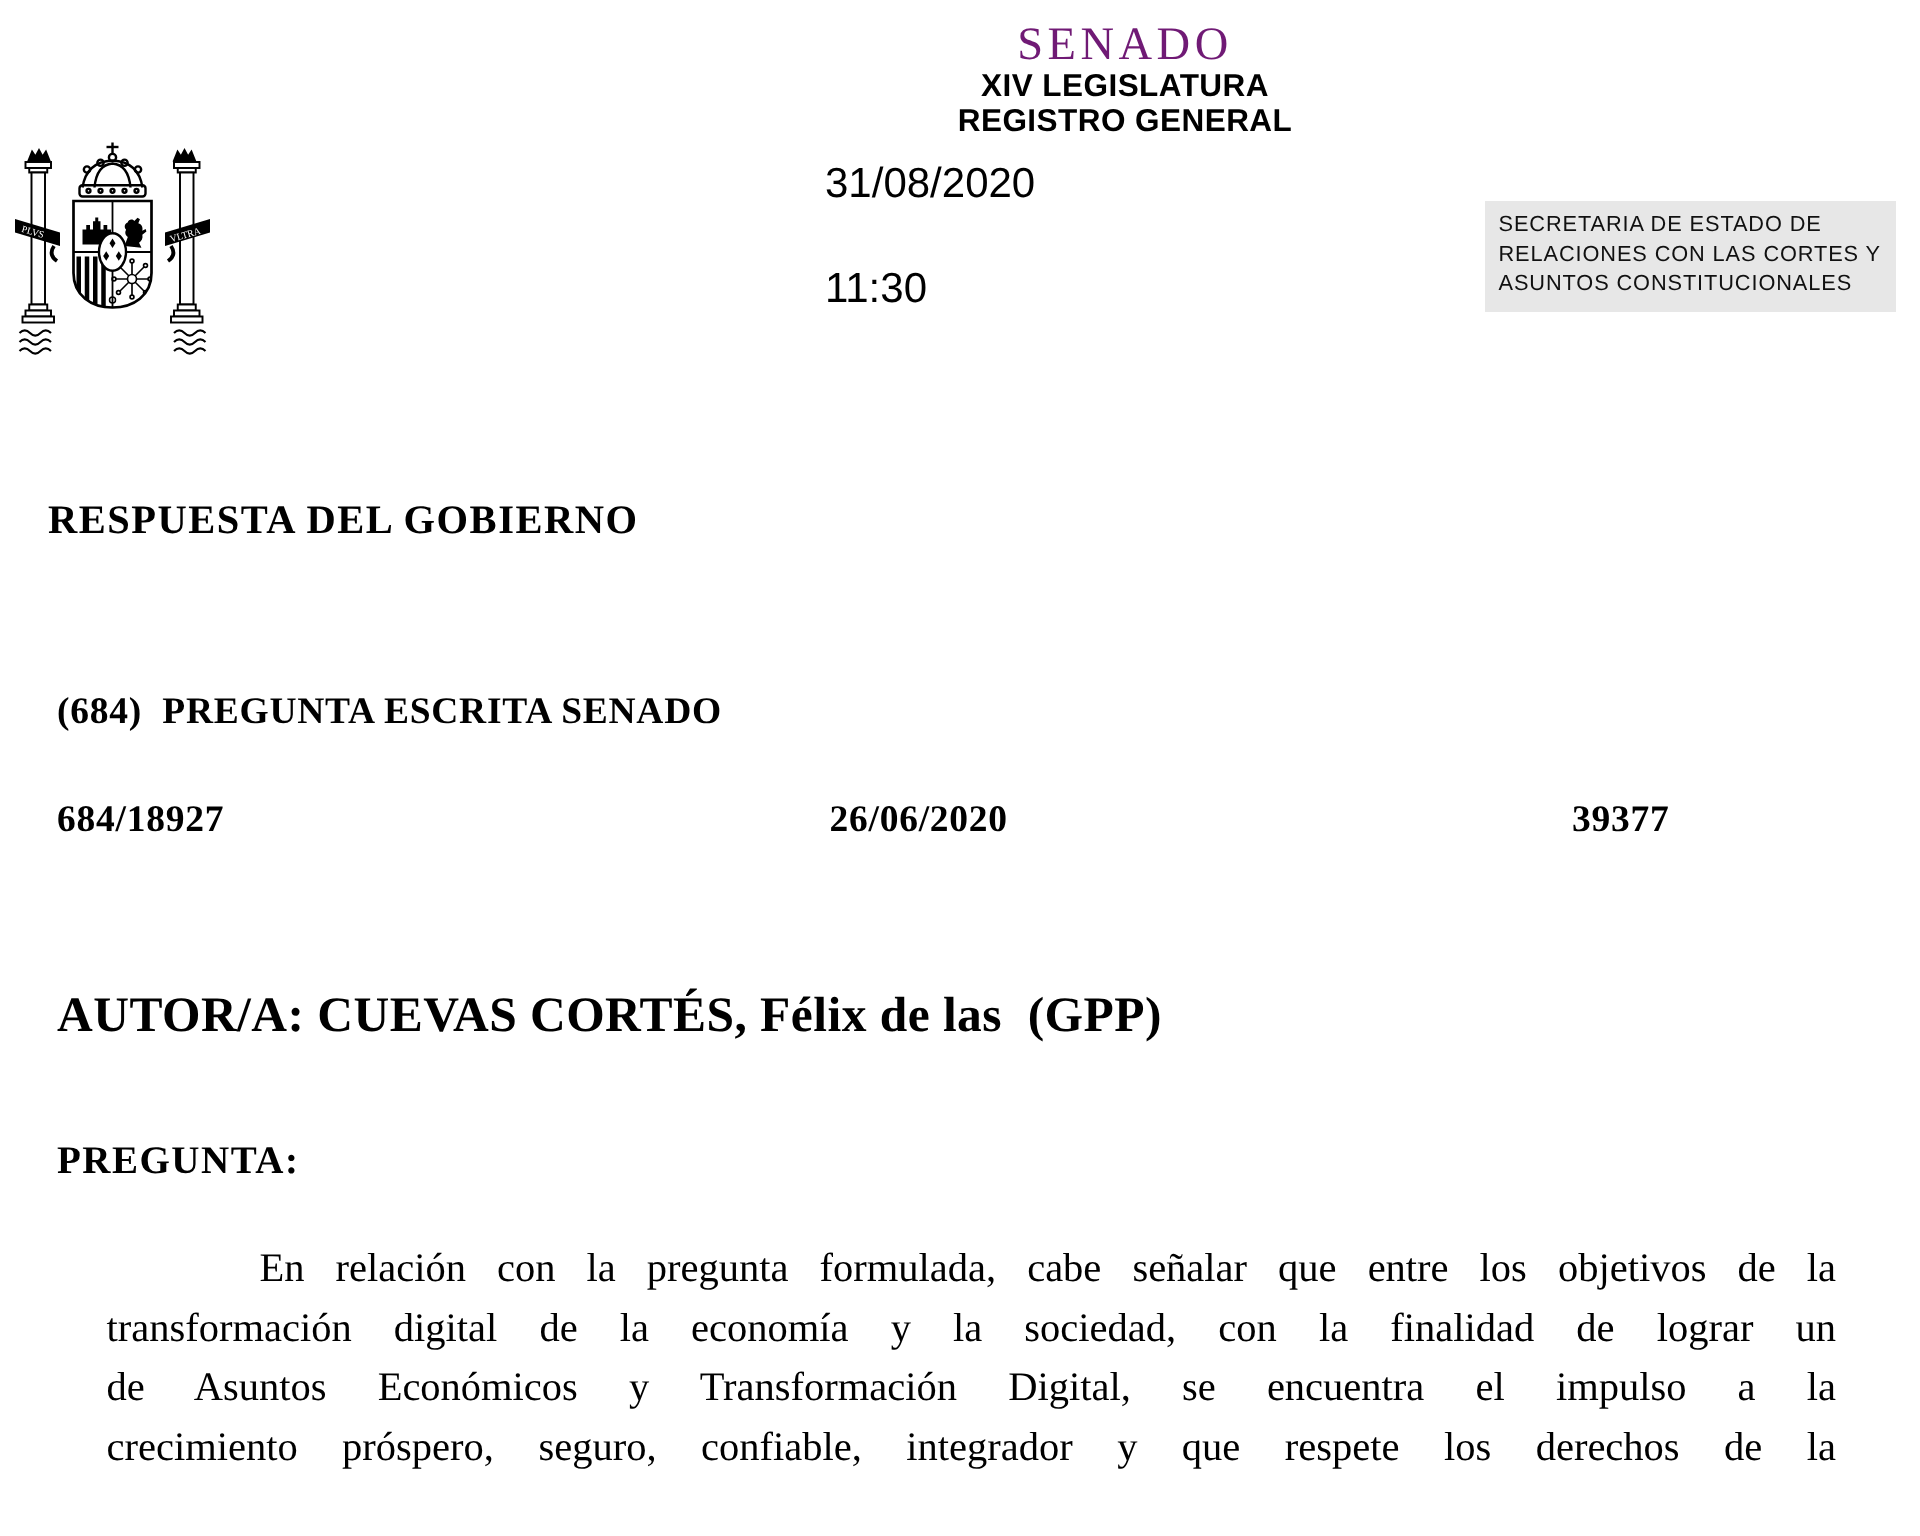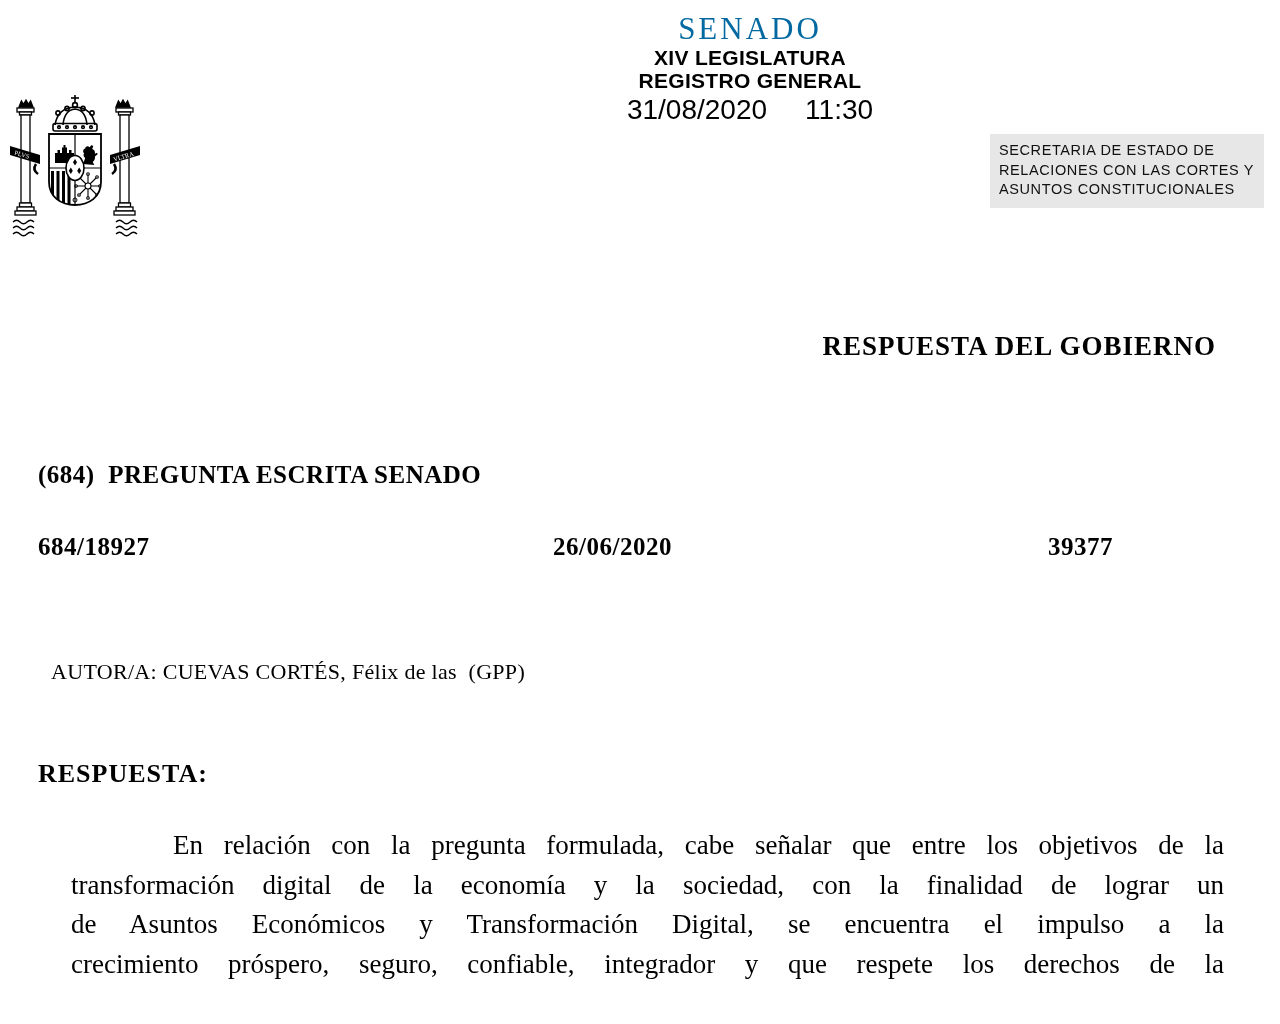--- a/index.html
+++ b/index.html
@@ -20,49 +20,50 @@
     top: 12px;
     left: 550px;
     width: 400px;
     text-align: center;
   }
   .stamp-org {
     font-family: "Liberation Serif", serif;
     font-weight: 400;
     font-size: 31px;
     letter-spacing: 3px;
-    color: #0369a1;
+    color: #701a75;
     line-height: 34px;
   }
   .stamp-leg, .stamp-reg {
     font-family: "Liberation Sans", sans-serif;
     font-weight: 700;
     font-size: 21px;
     line-height: 23px;
     letter-spacing: 0.3px;
   }
   .stamp-entry-row {
     margin-top: 9px;
     display: flex;
     justify-content: center;
     align-items: baseline;
     gap: 38px;
     font-family: "Liberation Sans", sans-serif;
   }
   .stamp-entry-label { font-weight: 700; font-size: 26px; letter-spacing: 1.5px; }
   .stamp-entry-number { font-weight: 400; font-size: 37px; }
   .stamp-date-row {
-    margin-top: 2px;
+    margin-top: 14px;
     display: flex;
     justify-content: center;
     align-items: baseline;
     gap: 38px;
     font-family: "Liberation Sans", sans-serif;
     font-size: 28px;
     font-weight: 400;
+    flex-direction: column;
   }
 
   
   .dept-box {
     position: absolute;
     top: 134px;
     left: 990px;
     width: 274px;
     background: #e7e7e7;
     padding: 7px 9px 8px 9px;
@@ -73,23 +74,23 @@
     color: #111;
   }
 
   
   .coat { position: absolute; top: 94px; left: 8px; }
 
   
   .doc-title {
     position: absolute;
     top: 331px;
-    left: 16px;
+    left: 32px;
     width: 1200px;
-    text-align: right;
+    text-align: left;
     font-weight: 700;
     font-size: 27px;
     letter-spacing: 1px;
   }
   .q-heading {
     position: absolute;
     top: 461px;
     left: 38px;
     font-weight: 700;
     font-size: 25px;
@@ -102,23 +103,23 @@
     font-weight: 700;
     font-size: 25px;
     letter-spacing: 0.5px;
   }
   .ref-exp  { left: 38px; }
   .ref-date { left: 553px; }
   .ref-num  { left: 1048px; }
   .author-line {
     position: absolute;
     top: 659px;
-    left: 51px;
-    font-weight: 400;
-    font-size: 22px;
+    left: 38px;
+    font-weight: 700;
+    font-size: 33px;
     letter-spacing: 0.3px;
     white-space: pre-wrap;
   }
   .resp-label {
     position: absolute;
     top: 759px;
     left: 38px;
     font-weight: 700;
     font-size: 26px;
     letter-spacing: 1px;
@@ -276,21 +277,21 @@
   <div class="q-heading">(684)  PREGUNTA ESCRITA SENADO</div>
 
   <div class="ref-line">
     <span class="ref-exp">684/18927</span>
     <span class="ref-date">26/06/2020</span>
     <span class="ref-num">39377</span>
   </div>
 
   <div class="author-line">AUTOR/A: CUEVAS CORTÉS, Félix de las  (GPP)</div>
 
-  <div class="resp-label">RESPUESTA:</div>
+  <div class="resp-label">PREGUNTA:</div>
 
   <div class="body-text">
     <div class="body-line first">En relación con la pregunta formulada, cabe señalar que entre los objetivos de la</div>
     <div class="body-line">transformación digital de la economía y la sociedad, con la finalidad de lograr un</div>
     <div class="body-line">de Asuntos Económicos y Transformación Digital, se encuentra el impulso a la</div>
     <div class="body-line">crecimiento próspero, seguro, confiable, integrador y que respete los derechos de la</div>
   </div>
 
 </div>
 

